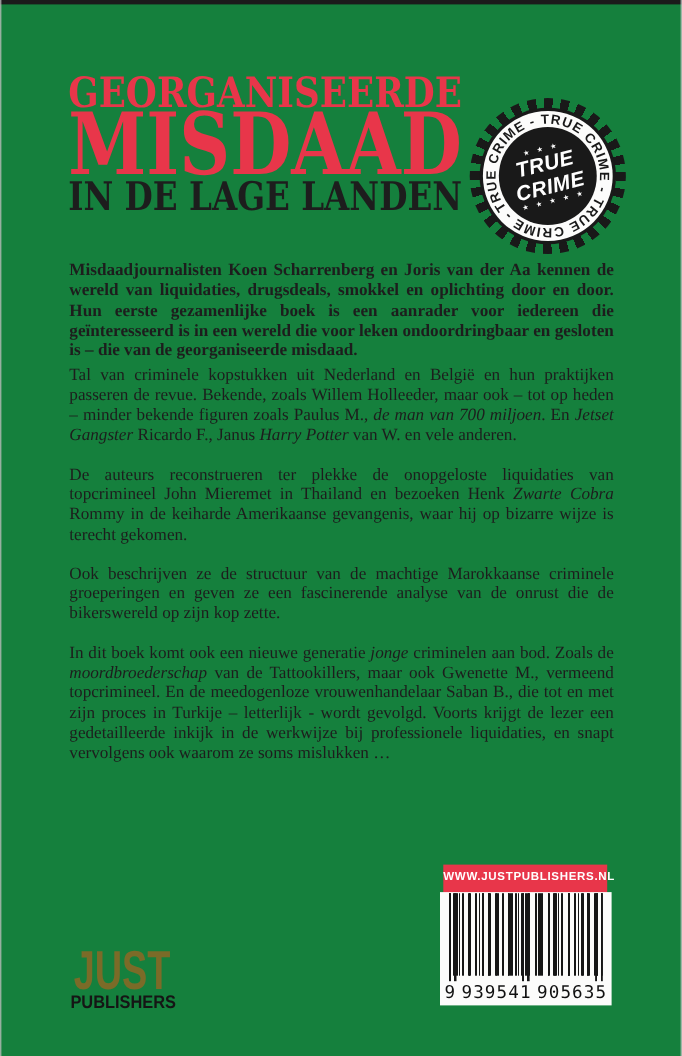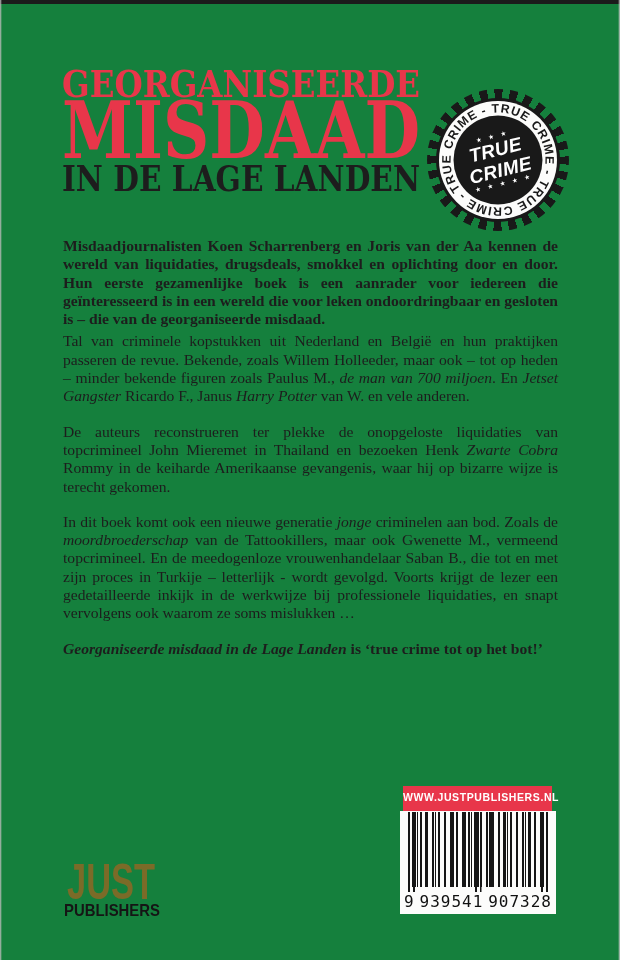--- a/index.html
+++ b/index.html
@@ -103,35 +103,35 @@
       <div class="badge-word">TRUE</div>
       <div class="badge-word">CRIME</div>
       <div class="badge-stars">★ ★ ★ ★ ★</div>
     </div>
   </div>
 
   <section class="text-col">
     <p class="intro"><span>Misdaadjournalisten Koen Scharrenberg en Joris van der Aa kennen de wereld van liquidaties, drugsdeals, smokkel en oplichting door en door. Hun eerste gezamenlijke boek is een aanrader voor iedereen die geïnteresseerd is in een wereld die voor leken ondoordringbaar en gesloten is – die van de georganiseerde misdaad.</span></p>
     <p><span>Tal van criminele kopstukken uit Nederland en België en hun praktijken passeren de revue. Bekende, zoals Willem Holleeder, maar ook – tot op heden – minder bekende figuren zoals Paulus M., </span><span style="font-style: italic;">de man van 700 miljoen</span><span>. En </span><span style="font-style: italic;">Jetset Gangster</span><span> Ricardo F., Janus </span><span style="font-style: italic;">Harry Potter</span><span> van W. en vele anderen.</span></p>
     <p><span>De auteurs reconstrueren ter plekke de onopgeloste liquidaties van topcrimineel John Mieremet in Thailand en bezoeken Henk </span><span style="font-style: italic;">Zwarte Cobra</span><span> Rommy in de keiharde Amerikaanse gevangenis, waar hij op bizarre wijze is terecht gekomen.</span></p>
+    <p><span>Ook beschrijven ze de structuur van de machtige Marokkaanse criminele groeperingen en geven ze een fascinerende analyse van de onrust die de bikerswereld op zijn kop zette.</span></p>
     <p><span>In dit boek komt ook een nieuwe generatie </span><span style="font-style: italic;">jonge</span><span> criminelen aan bod. Zoals de </span><span style="font-style: italic;">moordbroederschap</span><span> van de Tattookillers, maar ook Gwenette M., vermeend topcrimineel. En de meedogenloze vrouwenhandelaar Saban B., die tot en met zijn proces in Turkije – letterlijk - wordt gevolgd. Voorts krijgt de lezer een gedetailleerde inkijk in de werkwijze bij professionele liquidaties, en snapt vervolgens ook waarom ze soms mislukken …</span></p>
-    <p class="tagline"><span style="font-style: italic;">Georganiseerde misdaad in de Lage Landen</span><span> is ‘true crime tot op het bot!’</span></p>
   </section>
 
   <div class="site-band">WWW.JUSTPUBLISHERS.NL</div>
 
   <div class="barcode">
     <div class="bars"></div>
     <div class="guard g-left"></div>
     <div class="guard g-mid"></div>
     <div class="guard g-right"></div>
     <div class="digits">
       <span>9</span>
       <span>939541</span>
-      <span>907328</span>
+      <span>905635</span>
     </div>
   </div>
 
   <svg class="logo-svg" width="104" height="62" viewBox="0 0 104 62">
     <text x="5" y="42" font-size="50" fill="#7b6b28" textLength="88" lengthAdjust="spacingAndGlyphs">JUST</text>
     <text x="2" y="59" font-size="16.5" fill="#151515" textLength="96" lengthAdjust="spacingAndGlyphs">PUBLISHERS</text>
   </svg>
 </div>
 
 </body></html>

